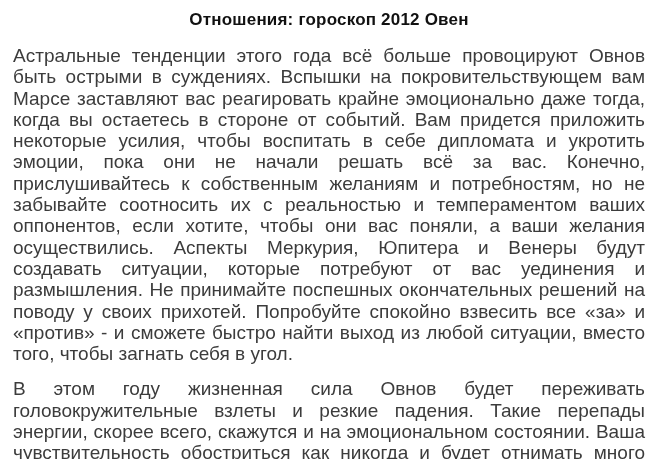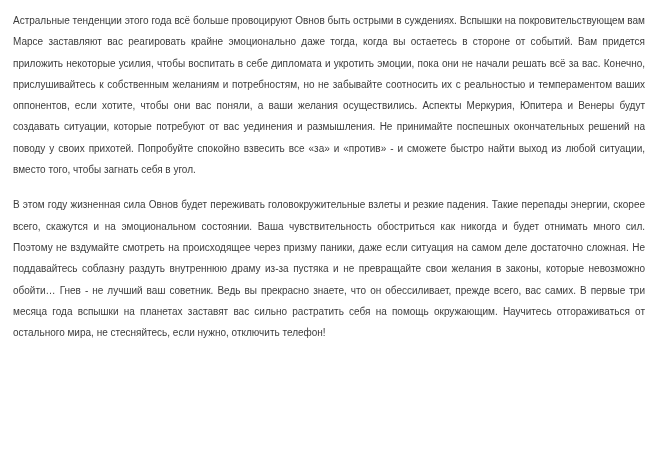--- a/index.html
+++ b/index.html
@@ -23,31 +23,32 @@
     font-weight: bold;
     text-align: center;
     color: #111111;
     margin: 0 0 15px 0;
     letter-spacing: 0.2px;
   }
   .section-title.second {
     margin-top: 2px;
   }
   .section-body {
-    font-size: 10px;
+    font-size: 19px;
     line-height: 21.3px;
     text-align: justify;
     color: #3c3c3c;
     margin: 0 0 14px 0;
   }
 </style>
 </head>
 <body>
 
 <div class="doc">
 
+  <h1 class="section-title">Отношения: гороскоп 2012 Овен</h1>
 
   <p class="section-body">Астральные тенденции этого года всё больше провоцируют Овнов быть острыми в суждениях. Вспышки на покровительствующем вам Марсе заставляют вас реагировать крайне эмоционально даже тогда, когда вы остаетесь в стороне от событий. Вам придется приложить некоторые усилия, чтобы воспитать в себе дипломата и укротить эмоции, пока они не начали решать всё за вас. Конечно, прислушивайтесь к собственным желаниям и потребностям, но не забывайте соотносить их с реальностью и темпераментом ваших оппонентов, если хотите, чтобы они вас поняли, а ваши желания осуществились. Аспекты Меркурия, Юпитера и Венеры будут создавать ситуации, которые потребуют от вас уединения и размышления. Не принимайте поспешных окончательных решений на поводу у своих прихотей. Попробуйте спокойно взвесить все «за» и «против» - и сможете быстро найти выход из любой ситуации, вместо того, чтобы загнать себя в угол.</p>
 
 
   <p class="section-body">В этом году жизненная сила Овнов будет переживать головокружительные взлеты и резкие падения. Такие перепады энергии, скорее всего, скажутся и на эмоциональном состоянии. Ваша чувствительность обостриться как никогда и будет отнимать много сил. Поэтому не вздумайте смотреть на происходящее через призму паники, даже если ситуация на самом деле достаточно сложная. Не поддавайтесь соблазну раздуть внутреннюю драму из-за пустяка и не превращайте свои желания в законы, которые невозможно обойти… Гнев - не лучший ваш советник. Ведь вы прекрасно знаете, что он обессиливает, прежде всего, вас самих. В первые три месяца года вспышки на планетах заставят вас сильно растратить себя на помощь окружающим. Научитесь отгораживаться от остального мира, не стесняйтесь, если нужно, отключить телефон!</p>
 
 </div>
 
 </body></html>

